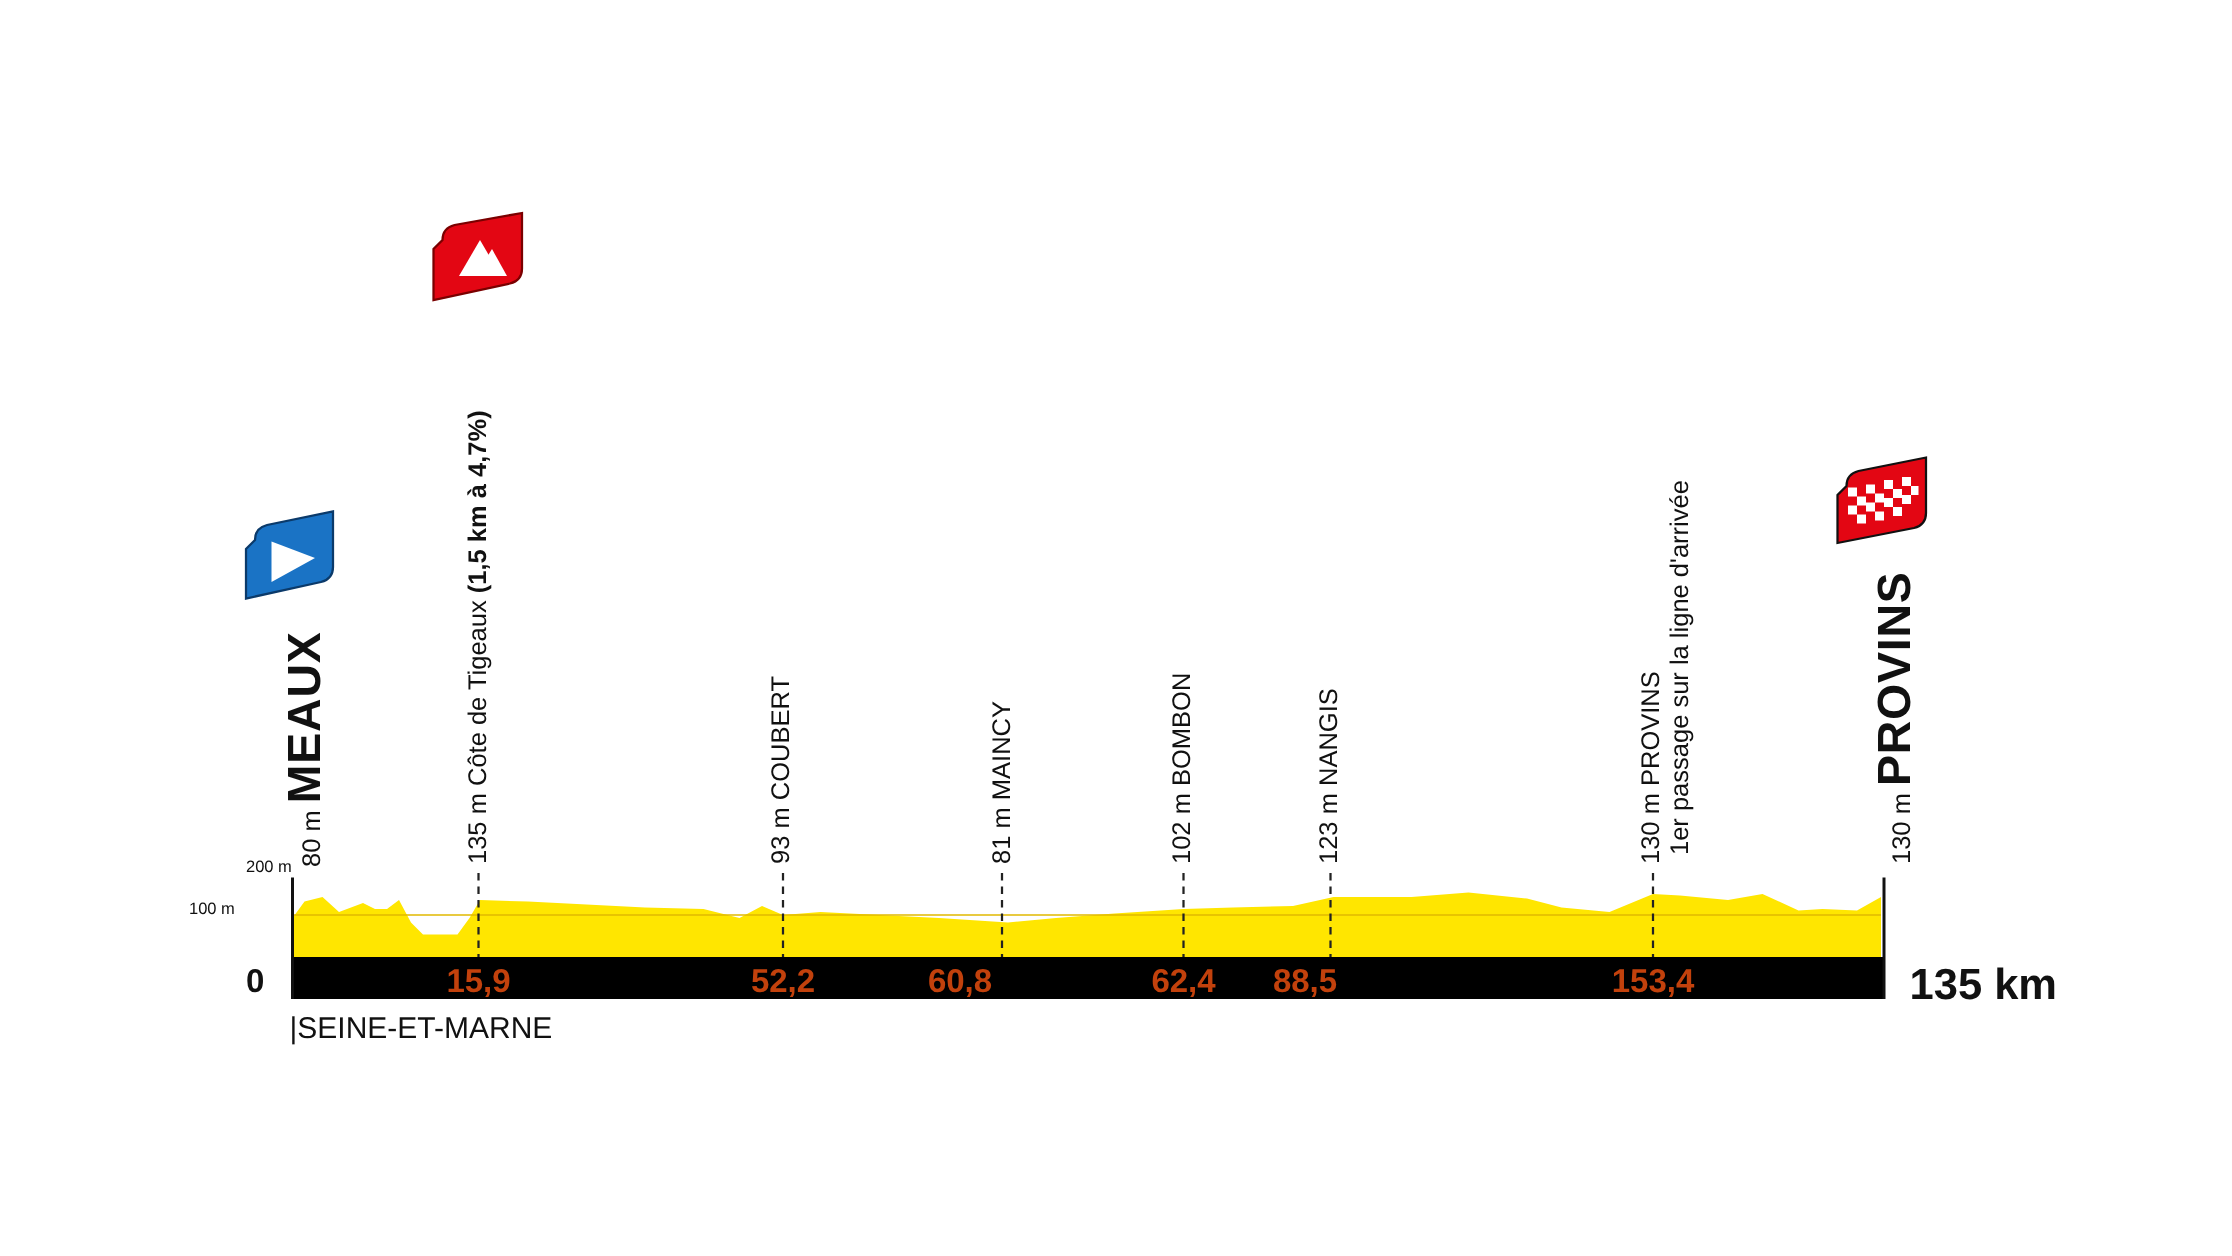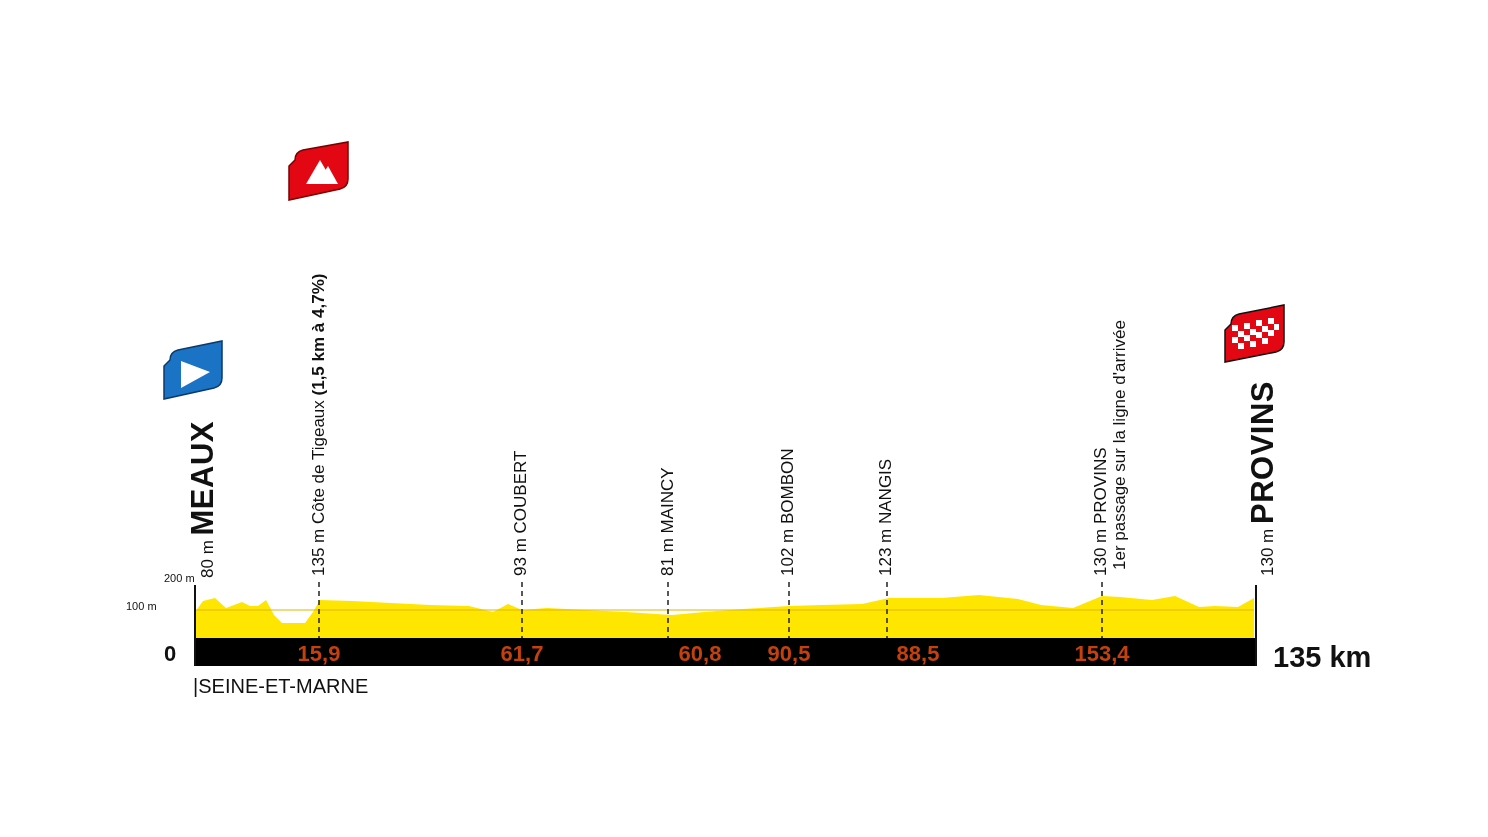--- a/index.html
+++ b/index.html
@@ -70,24 +70,24 @@
         <rect x="1256" y="332" width="6" height="6"></rect>
         <rect x="1268" y="330" width="6" height="6"></rect>
       <rect x="1238" y="343" width="6" height="6"></rect>
         <rect x="1250" y="341" width="6" height="6"></rect>
         <rect x="1262" y="338" width="6" height="6"></rect>
     </g>
   </g>
 </svg>
 
 <div class="kmlabel" style="left:319px;">15,9</div>
-<div class="kmlabel" style="left:522px;">61,7</div>
-<div class="kmlabel" style="left:700px;text-align:right;">60,8</div>
-<div class="kmlabel" style="left:789px;">90,5</div>
-<div class="kmlabel" style="left:918px;text-align:center;">88,5</div>
+<div class="kmlabel" style="left:522px;">52,2</div>
+<div class="kmlabel" style="left:640px;text-align:right;">60,8</div>
+<div class="kmlabel" style="left:789px;">62,4</div>
+<div class="kmlabel" style="left:870px;text-align:center;">88,5</div>
 <div class="kmlabel" style="left:1102px;">153,4</div>
 
 <div class="vlabel" style="left:186px; top:578px;">
   <span>80 m</span>
   <span class="vbold">MEAUX</span>
 </div>
 
 <div class="vlabel" style="left:309px; top:576px;">
   <span>135 m</span>
   <span>Côte de Tigeaux</span>

